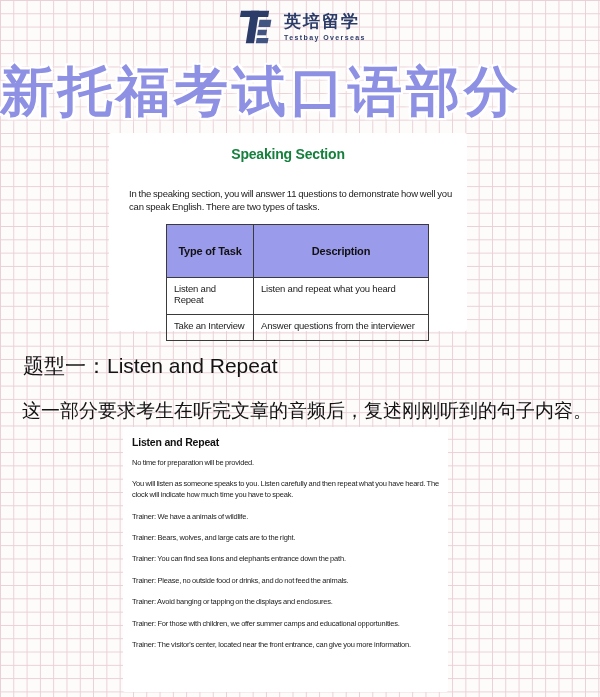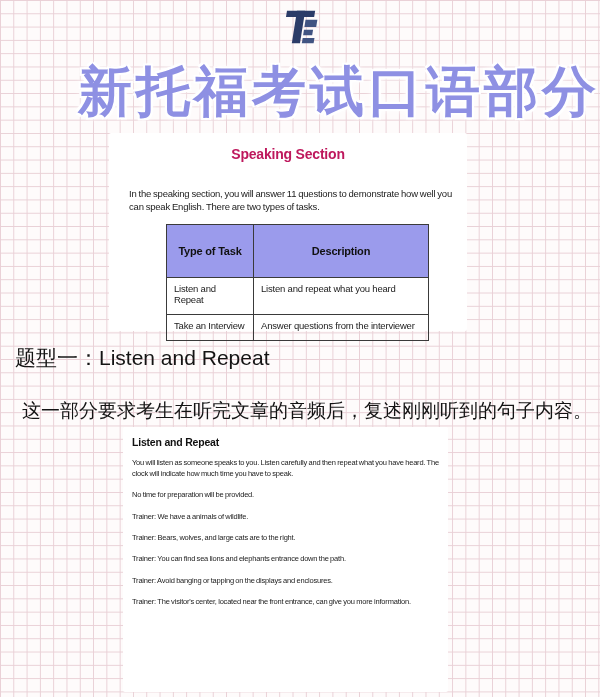--- a/index.html
+++ b/index.html
@@ -40,21 +40,21 @@
     color: #2b3c68;
     letter-spacing: 1.4px;
     margin-top: 3px;
   }
 
   
   .main-title {
     position: absolute;
     top: 56px; left: 0; right: 0;
     margin: 0;
-    text-align: right;
+    text-align: left;
     font-size: 54px;
     font-weight: bold;
     letter-spacing: 4px;
     color: #8e90e3;
     text-shadow:
       -2px -2px 0 #ffffff, 2px -2px 0 #ffffff,
       -2px  2px 0 #ffffff, 2px  2px 0 #ffffff,
       0 0 6px #ffffff, 0 0 10px #ffffff;
     white-space: nowrap;
   }
@@ -66,21 +66,21 @@
     left: 109px; top: 133px;
     width: 358px; height: 198px;
     box-sizing: border-box;
     color: #1c1c1c;
   }
   .card1 h2 {
     margin: 13px 0 0 0;
     text-align: center;
     font-size: 14px;
     letter-spacing: -0.2px;
-    color: #be185d;
+    color: #15803d;
   }
   .card1 .intro {
     margin: 25px 5px 0 20px;
     font-size: 9.5px;
     letter-spacing: -0.2px;
     word-spacing: -0.5px;
     line-height: 1.42;
     color: #222;
   }
   .task-table {
@@ -105,21 +105,21 @@
     letter-spacing: -0.2px;
     color: #222;
     padding: 5px 7px 9px 7px;
     vertical-align: top;
   }
 
   
   .cn-heading {
     position: absolute;
     left: 15px; top: 344px;
-    margin: 0;
+    margin: 8px;
     font-size: 21px;
     font-weight: 500;
     color: #141414;
     white-space: nowrap;
   }
   .cn-desc {
     position: absolute;
     left: 15px; top: 391px;
     margin: 7px;
     font-size: 19px;
@@ -163,20 +163,24 @@
         <g transform="translate(4,0) skewX(-9)" fill="#2b3c68">
           <rect x="4" y="2" width="31" height="7"></rect>
           <rect x="15" y="2" width="9" height="36"></rect>
         </g>
         <g transform="translate(4,0) skewX(-9)" fill="#415482">
           <rect x="26" y="12" width="13" height="8"></rect>
           <rect x="26" y="23" width="10" height="6"></rect>
           <rect x="26" y="32" width="13" height="6"></rect>
         </g>
       </svg>
+    </div>
+    <div class="logo-text">
+      <div class="brand-cn">英培留学</div>
+      <div class="brand-en">Testbay Overseas</div>
     </div>
   </header>
 
   <h1 class="main-title">新托福考试口语部分</h1>
 
   <section class="card card1">
     <h2>Speaking Section</h2>
     <p class="intro">In the speaking section, you will answer 11 questions to demonstrate how well you can speak English. There are two types of tasks.</p>
     <table class="task-table">
       <thead>
@@ -196,22 +200,24 @@
         </tr>
       </tbody>
     </table>
   </section>
 
   <h3 class="cn-heading">题型一：Listen and Repeat</h3>
   <p class="cn-desc">这一部分要求考生在听完文章的音频后，复述刚刚听到的句子内容。</p>
 
   <section class="card card2">
     <h4>Listen and Repeat</h4>
+    <p>No time for preparation will be provided.</p>
     <p>You will listen as someone speaks to you. Listen carefully and then repeat what you have heard. The clock will indicate how much time you have to speak.</p>
-    <p>No time for preparation will be provided.</p>
     <p>Trainer: We have a animals of wildlife.</p>
     <p>Trainer: Bears, wolves, and large cats are to the right.</p>
     <p>Trainer: You can find sea lions and elephants entrance down the path.</p>
+    <p>Trainer: Please, no outside food or drinks, and do not feed the animals.</p>
     <p>Trainer: Avoid banging or tapping on the displays and enclosures.</p>
+    <p>Trainer: For those with children, we offer summer camps and educational opportunities.</p>
     <p>Trainer: The visitor's center, located near the front entrance, can give you more information.</p>
   </section>
 
 </div>
 
 </body></html>

